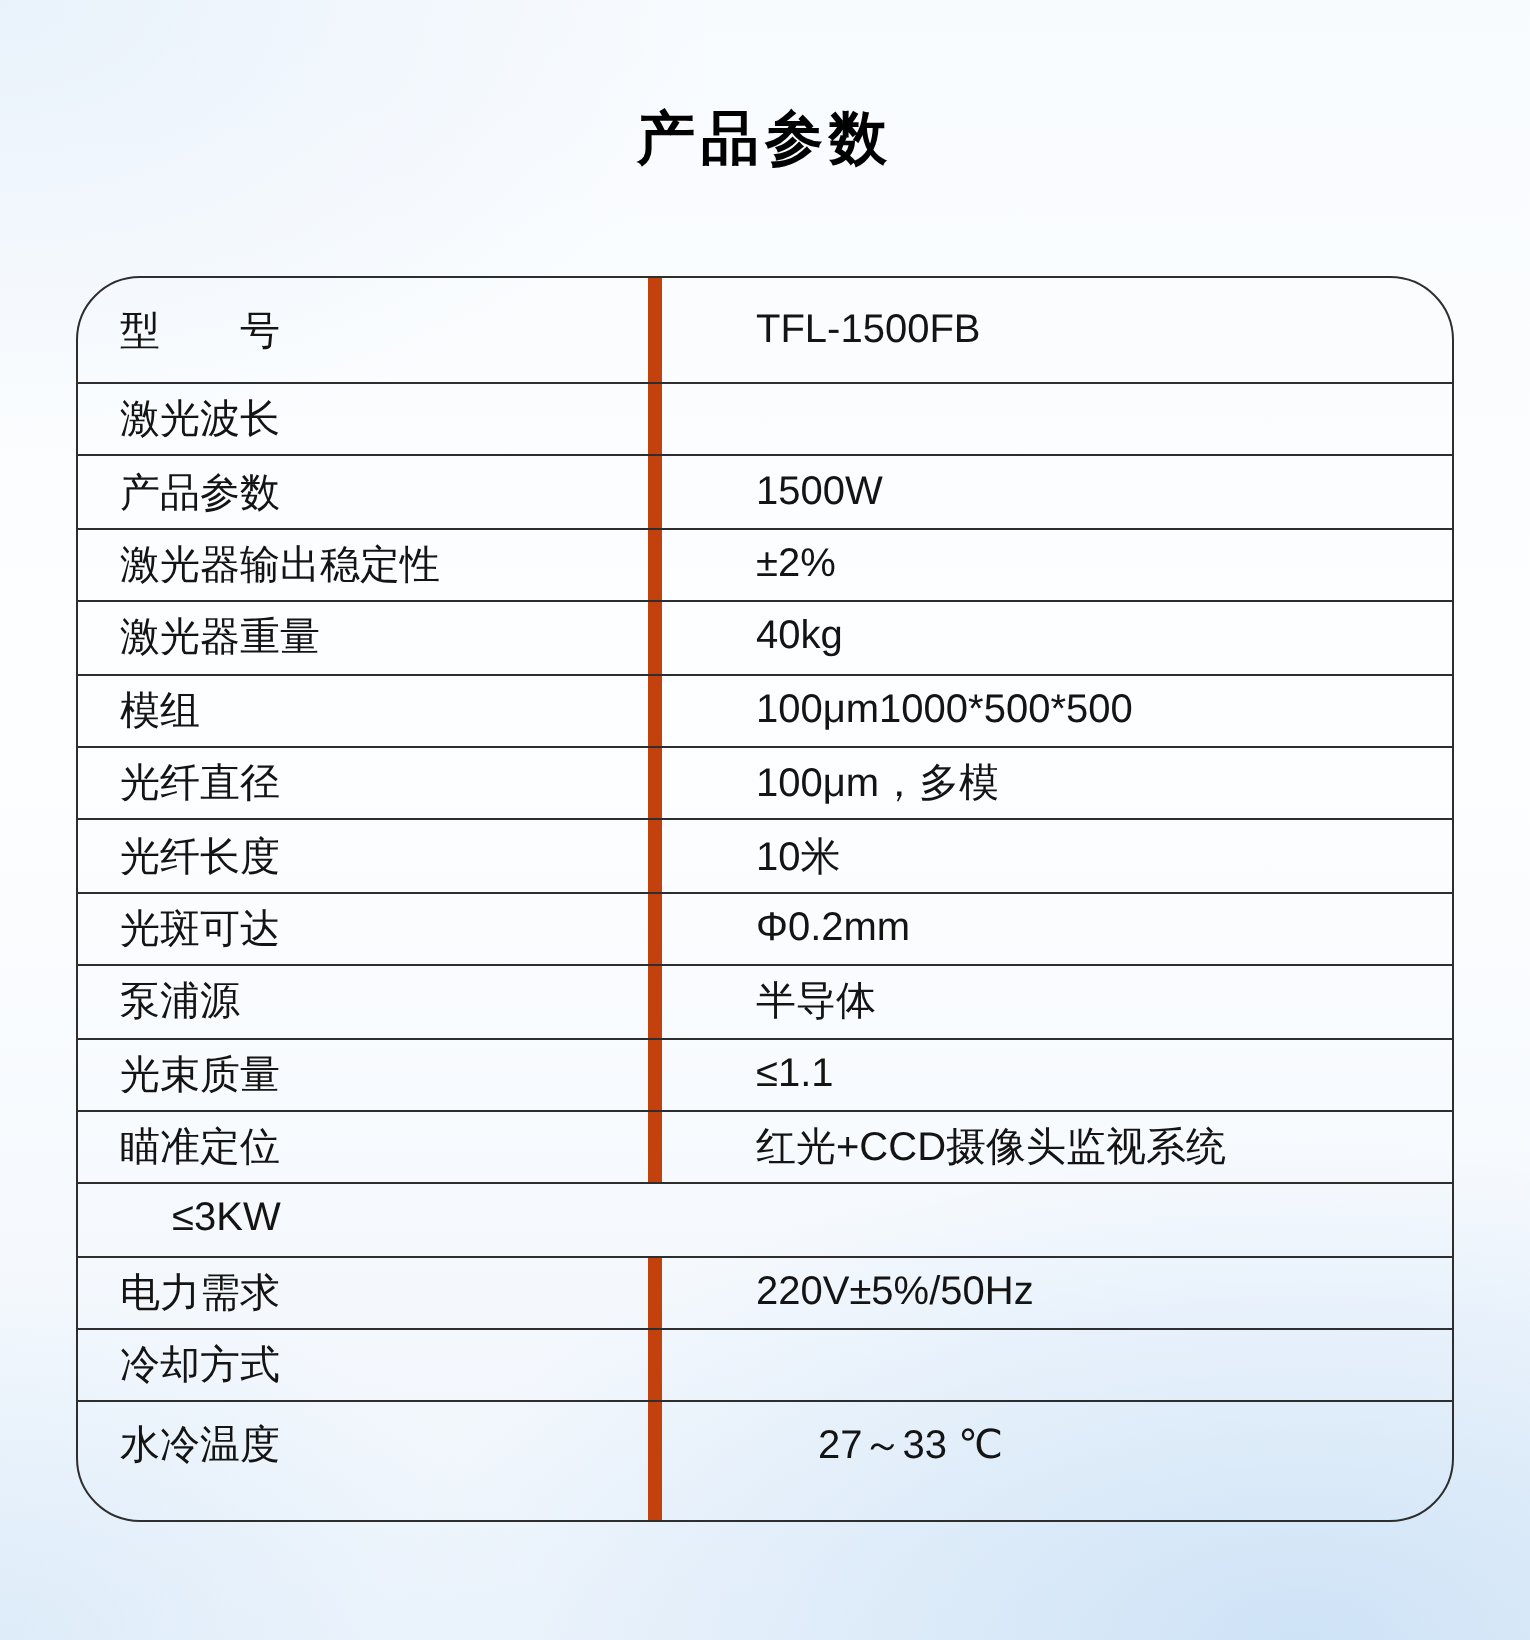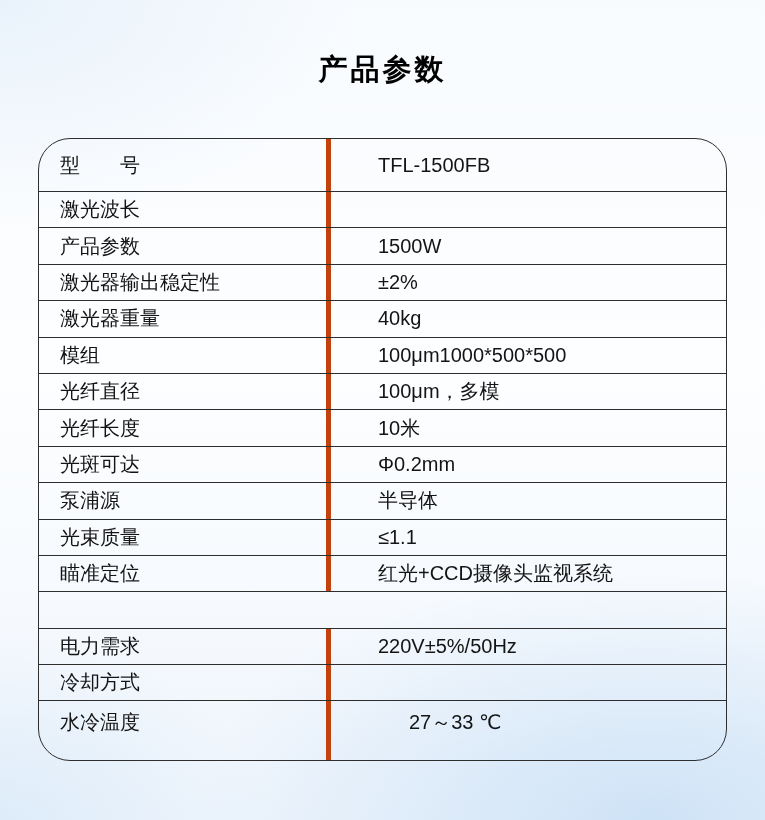--- a/index.html
+++ b/index.html
@@ -62,21 +62,21 @@
     align-items: center;
     font-size: 20px;
     color: #141414;
     white-space: nowrap;
     overflow: hidden;
   }
 
   .cell.label {
     width: 292px;
     flex: 0 0 292px;
-    border-right: 5px solid #c2410c;
+    border-right: 7px solid #c2410c;
     padding-left: 21px;
   }
 
   .cell.value {
     flex: 1 1 auto;
     padding-left: 47px;
   }
 </style>
 </head>
 <body>
@@ -125,20 +125,21 @@
     </div>
     <div class="row">
       <div class="cell label">光束质量</div>
       <div class="cell value">≤1.1</div>
     </div>
     <div class="row">
       <div class="cell label">瞄准定位</div>
       <div class="cell value">红光+CCD摄像头监视系统</div>
     </div>
     <div class="row">
+      <div class="cell value">≤3KW</div>
     </div>
     <div class="row">
       <div class="cell label">电力需求</div>
       <div class="cell value">220V±5%/50Hz</div>
     </div>
     <div class="row">
       <div class="cell label">冷却方式</div>
     </div>
     <div class="row">
       <div class="cell label">水冷温度</div>

